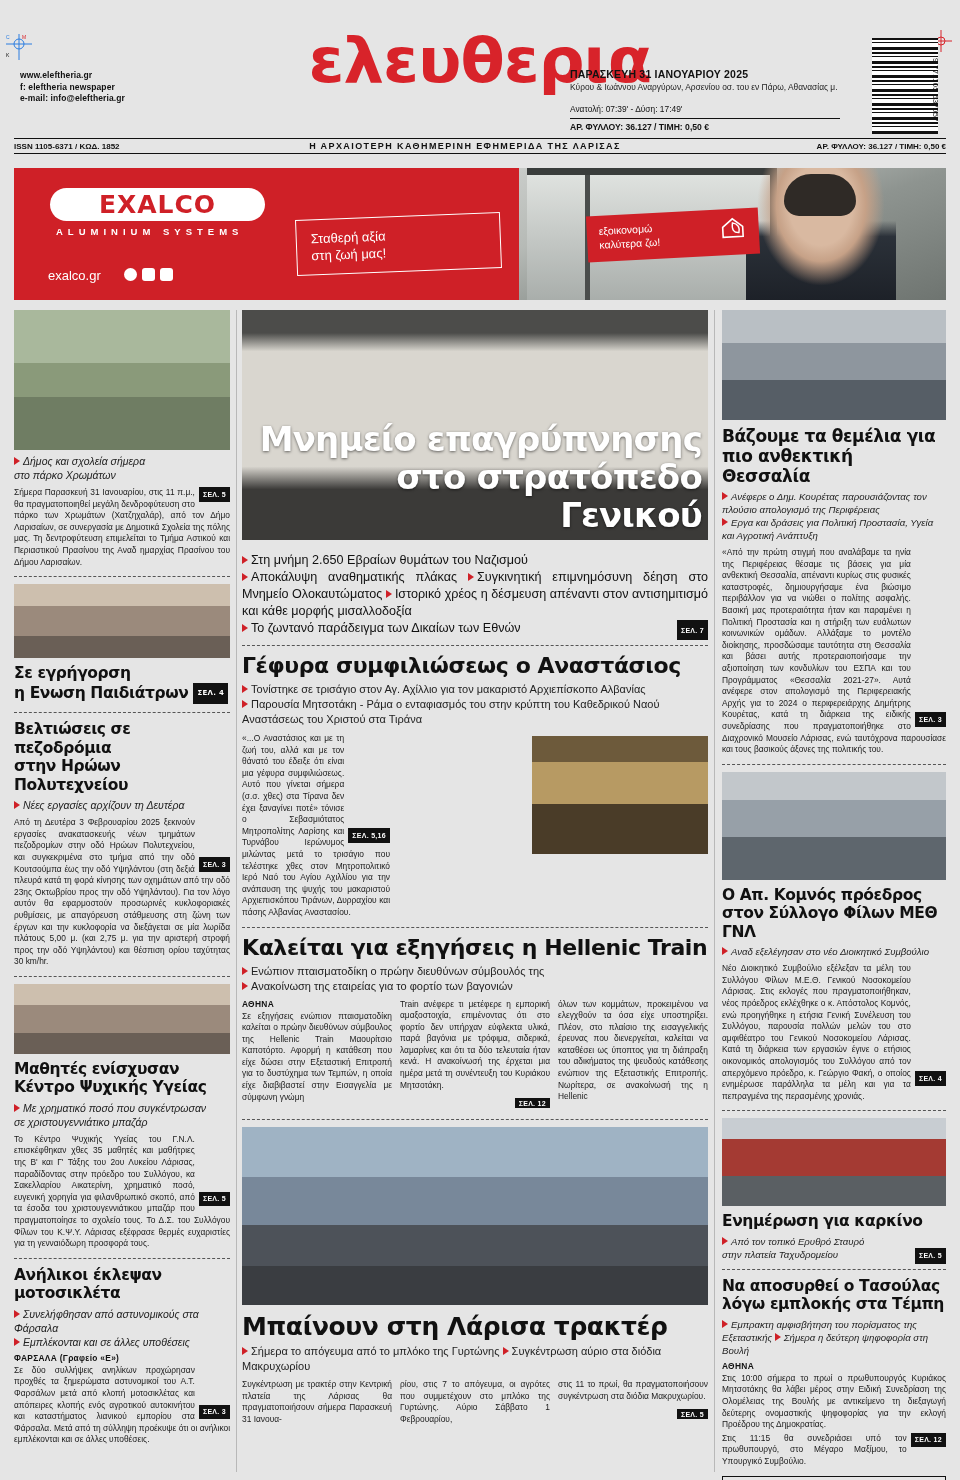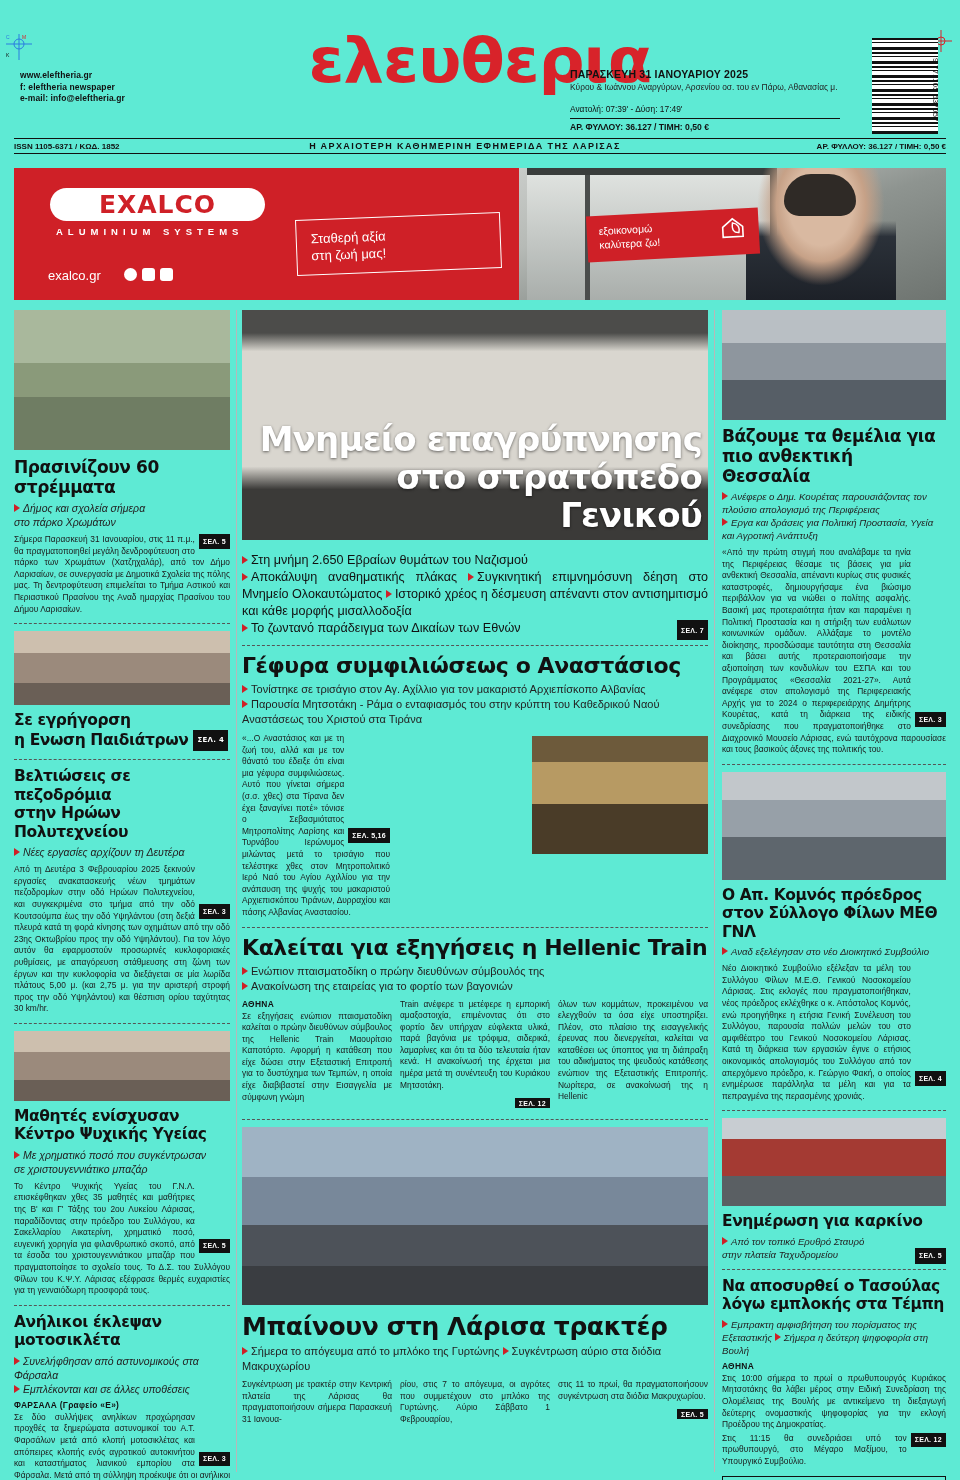--- a/index.html
+++ b/index.html
@@ -3,21 +3,21 @@
 <meta charset="utf-8">
 <style>
   * { box-sizing: border-box; margin: 0; padding: 0; }
   html, body {
     width: 960px; height: 1480px;
     background: #ffffff;
     font-family: "Liberation Sans", sans-serif;
     color: #111;
     overflow: hidden;
   }
-  .page { position: relative; width: 960px; height: 1480px; background:#5eead4; }
+  .page { position: relative; width: 960px; height: 1480px; background:#e5e5e5; }
 
   
   .masthead { position:relative; height:158px; padding: 0 14px; }
   .reg-mark { position:absolute; left:6px; top:34px; width:26px; height:26px; }
   .reg-mark2 { position:absolute; right:8px; top:30px; width:22px; height:22px; }
   .contact { position:absolute; left:20px; top:70px; font-size:8.5px; line-height:11.5px; font-weight:bold; color:#111; letter-spacing:.1px;}
   .logo-wrap { position:absolute; left:0; right:0; top:28px; text-align:center; }
   .logo { font-family:"DejaVu Sans", sans-serif; font-size:62px; font-weight:bold; color:#d8232a;
           letter-spacing:-1px; line-height:66px; display:inline-block; transform: scaleX(1.04); }
   .dateblock { position:absolute; right:120px; top:68px; text-align:left; width:270px; }
@@ -205,21 +205,20 @@
     </div>
   </div>
 
   <div class="cols">
     <div class="vrule a"></div>
     <div class="vrule b"></div>
 
     <div class="col-l">
 
       <div class="photo ph-park" style="height:140px"></div>
-      <h2 class="hl sm" style="margin-top:7px">Πρασινίζουν 60 στρέμματα</h2>
       <div class="kicker">
         <span class="tri"></span><i>Δήμος και σχολεία σήμερα</i><br>
         <i>στο πάρκο Χρωμάτων</i>
       </div>
       <div class="body-txt">
         <span class="sel sel-right">ΣΕΛ. 5</span>
         <span>Σήμερα Παρασκευή 31 Ιανουαρίου, στις 11 π.μ., θα πραγματοποιηθεί μεγάλη δενδροφύτευση στο πάρκο των Χρωμάτων (Χατζηχαλάρ), από τον Δήμο Λαρισαίων, σε συνεργασία με Δημοτικά Σχολεία της πόλης μας. Τη δεντροφύτευση επιμελείται το Τμήμα Αστικού και Περιαστικού Πρασίνου της Αναδ ημαρχίας Πρασίνου του Δήμου Λαρισαίων.</span>
       </div>
       <div class="dashrule"></div>
 

